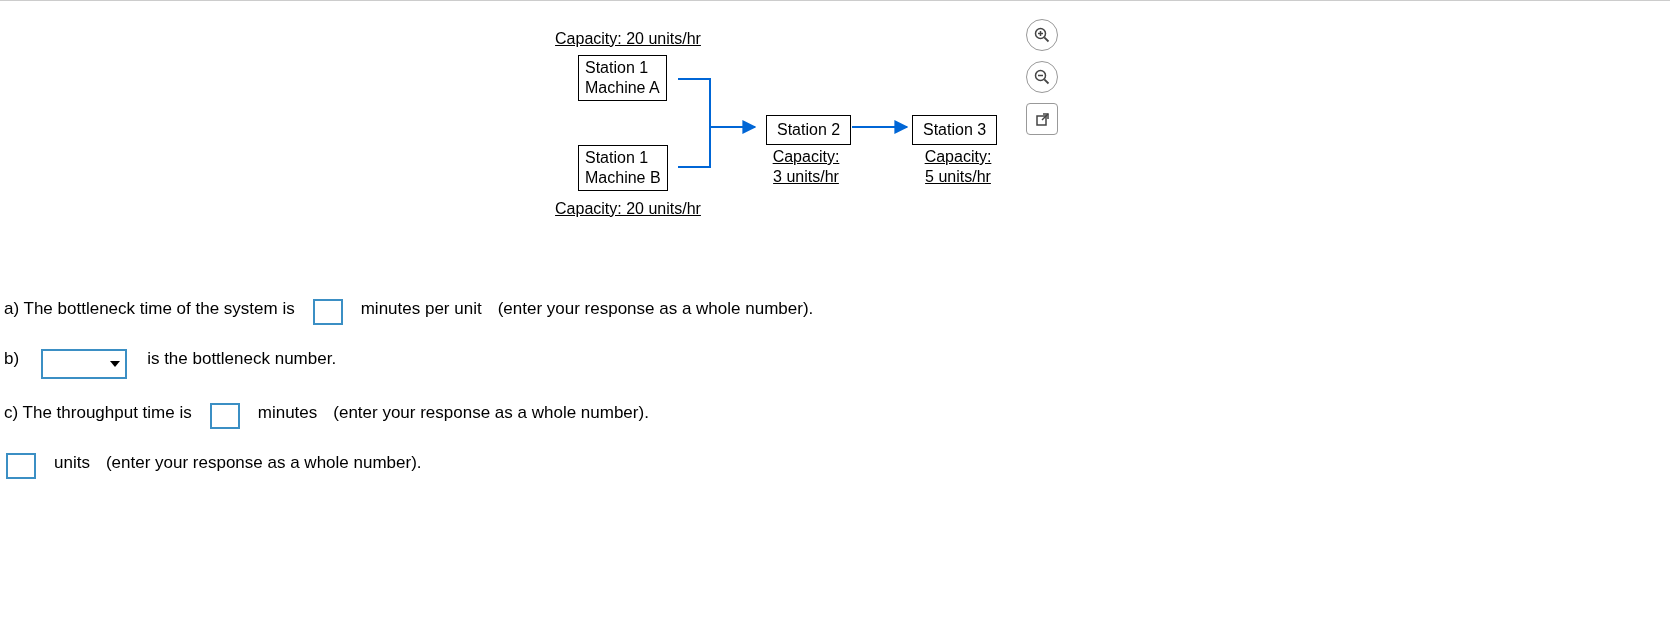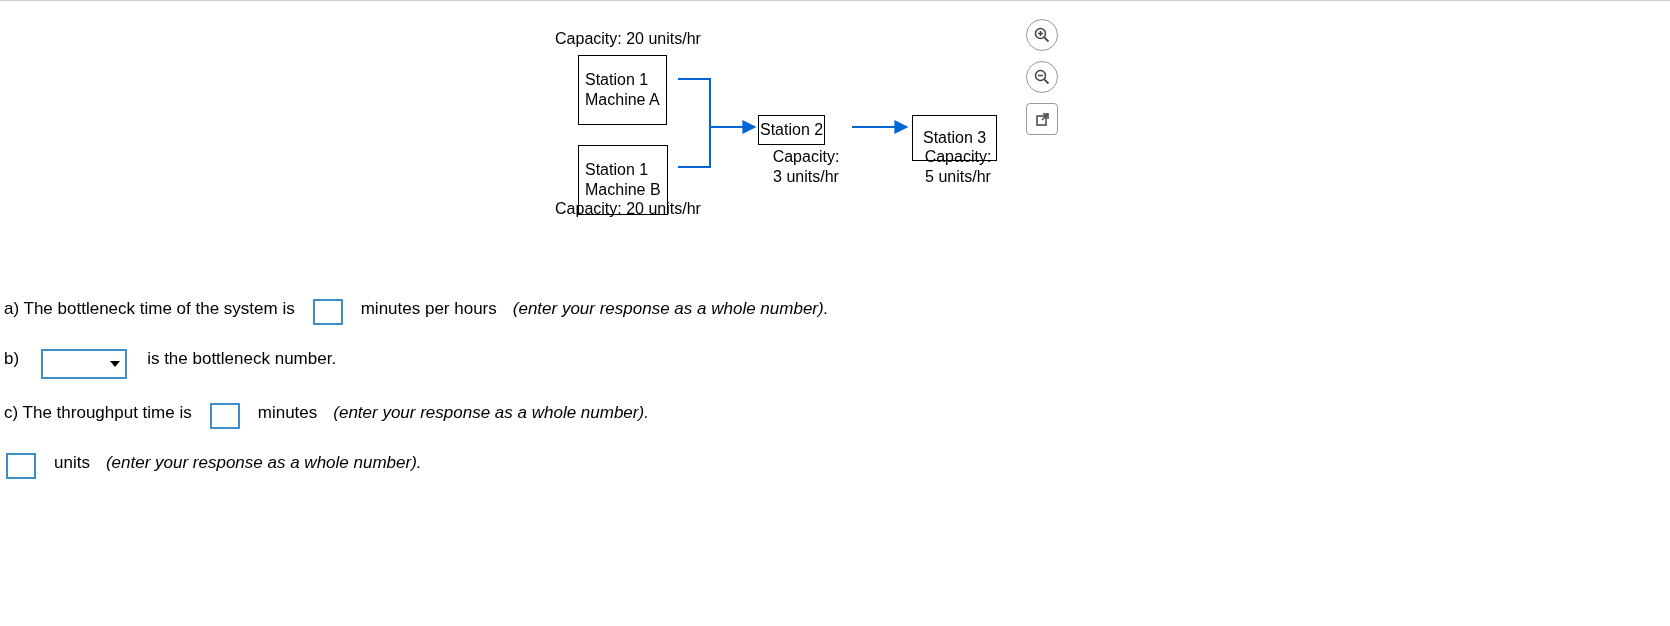--- a/index.html
+++ b/index.html
@@ -35,30 +35,31 @@
     position: absolute;
     left: 526px;
     top: 0;
     width: 500px;
     height: 220px;
   }
   .box {
     position: absolute;
     border: 1px solid #000;
     background: #fff;
-    padding: 14px 6px;
+    padding: 2px 6px;
     font-size: 16px;
     text-align: left;
     line-height: 1.25;
   }
   .label {
     position: absolute;
     font-size: 16px;
     text-align: center;
     line-height: 1.25;
+    text-decoration: underline;
   }
   .questions { margin-top: 48px; }
   .q { margin-bottom: 24px; display: flex; flex-wrap: wrap; gap: 16px; }
   .txt-in {
     display: inline-block;
     width: 26px; height: 22px;
     border: 2px solid #3b8fc4;
     vertical-align: middle;
     margin: 0 2px;
     font-size: 15px;
@@ -68,21 +69,21 @@
     display: inline-flex;
     align-items: center;
     justify-content: flex-end;
     width: 78px; height: 26px;
     border: 2px solid #3b8fc4;
     padding-right: 4px;
     margin: 0 4px 0 6px;
     cursor: pointer;
   }
   .sel svg { pointer-events: none; }
-  .em { font-style: italic; }
+  .em { }
 </style>
 </head>
 <body>
 
 <div class="top-border"></div>
 <div class="content">
 
   <div class="diagram-wrap">
 
     <div class="icon-col">
@@ -132,39 +133,39 @@
       <div class="box" style="left:48px;top:36px;">
         <div>Station 1</div>
         <div>Machine A</div>
       </div>
       <div class="box" style="left:48px;top:126px;">
         <div>Station 1</div>
         <div>Machine B</div>
       </div>
       <div class="label" style="left:-2px;top:180px;width:200px;text-align:center;">Capacity: 20 units/hr</div>
 
-      <div class="box" style="left:228px;top:96px;padding:4px 1px;">Station 2</div>
+      <div class="box" style="left:236px;top:96px;padding:4px 10px;">Station 2</div>
       <div class="label" style="left:230px;top:128px;width:92px;">
         <div>Capacity:</div>
         <div>3 units/hr</div>
       </div>
 
-      <div class="box" style="left:382px;top:96px;padding:12px 10px;">Station 3</div>
+      <div class="box" style="left:382px;top:96px;padding:4px 10px;">Station 3</div>
       <div class="label" style="left:382px;top:128px;width:92px;">
         <div>Capacity:</div>
         <div>5 units/hr</div>
       </div>
     </div>
   </div>
 
   <div class="questions">
     <div class="q">
       <span>a) The bottleneck time of the system is</span>
       <span class="txt-in"></span>
-      <span>minutes per hours</span>
+      <span>minutes per unit</span>
       <span class="em">(enter your response as a whole number).</span>
     </div>
 
     <div class="q">
       <span>b)</span>
       <span class="sel">
         <svg width="12" height="12" viewBox="0 0 12 12">
           <path d="M1 3 L6 9 L11 3 Z" fill="#000"></path>
         </svg>
       </span>

